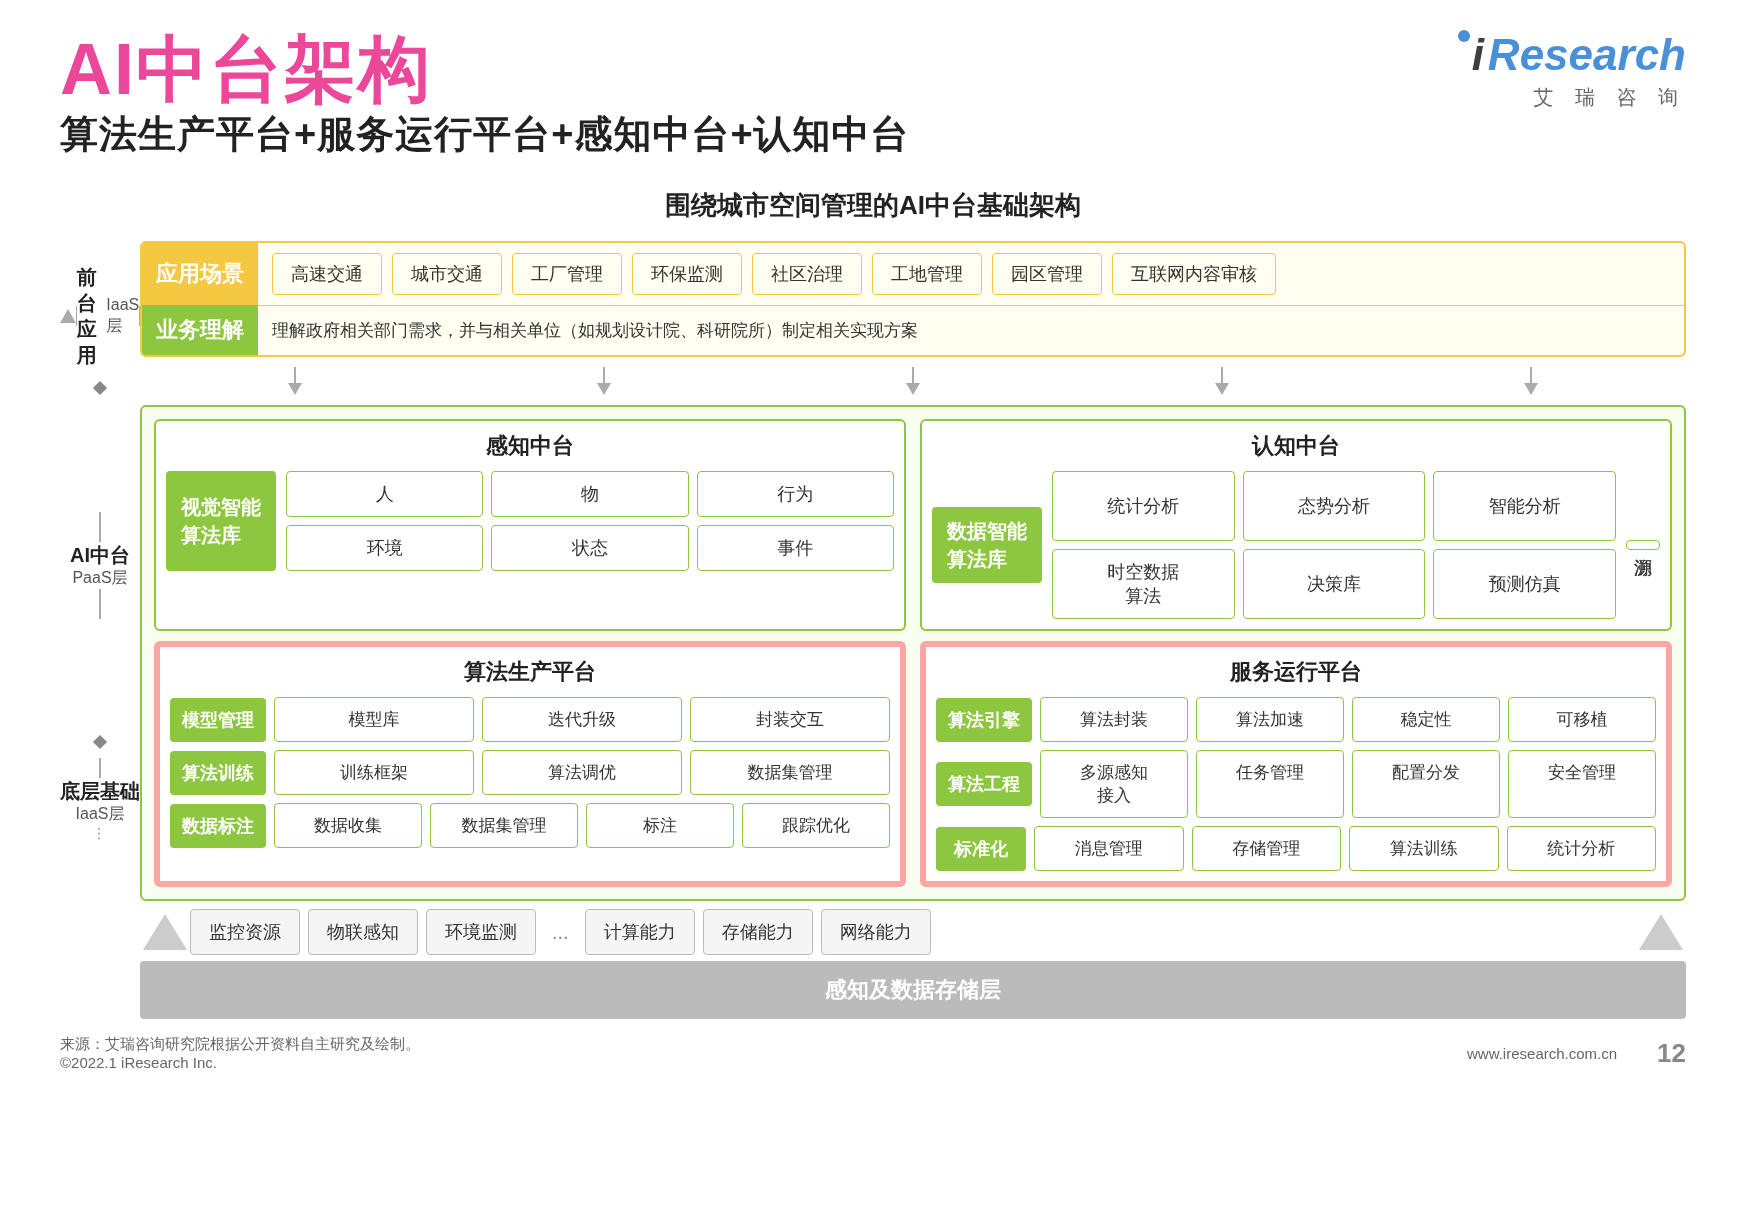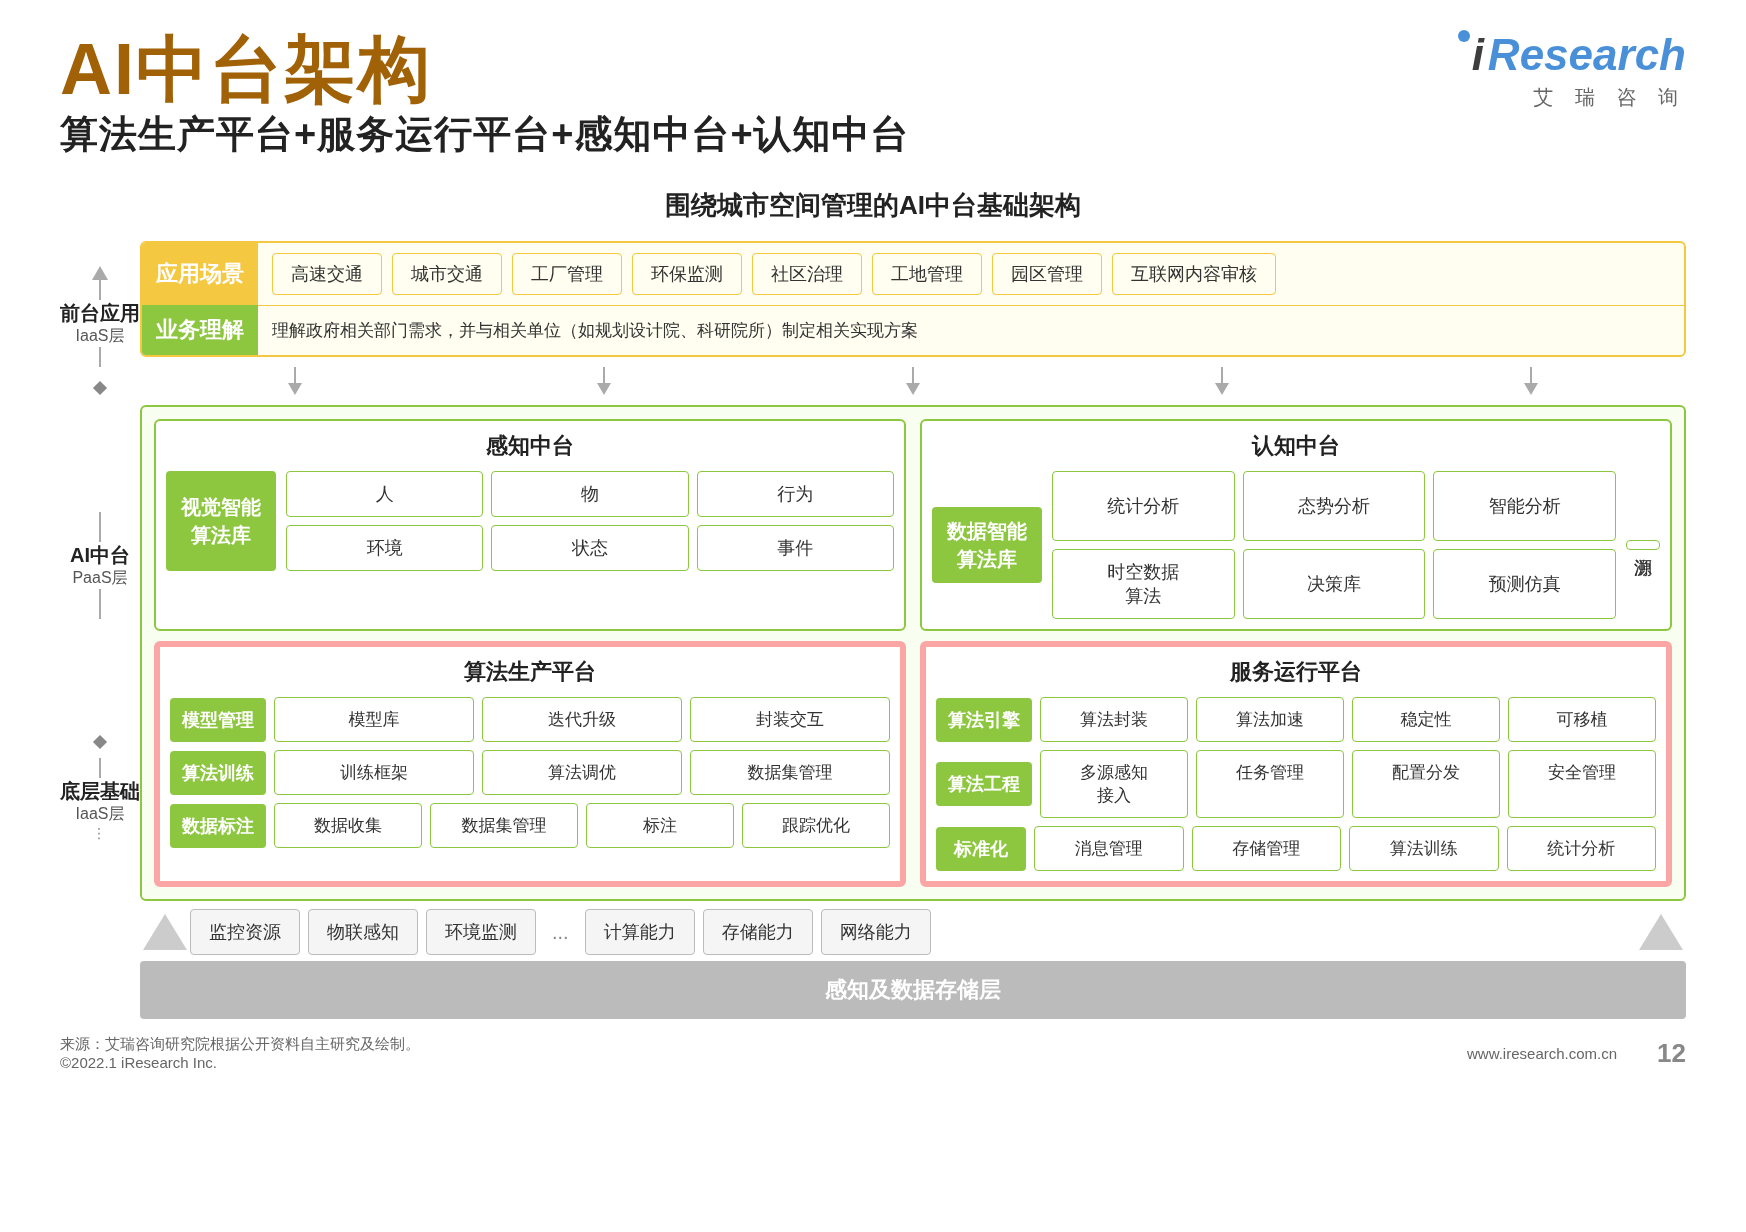--- a/index.html
+++ b/index.html
@@ -22,21 +22,21 @@
     
     .header-area {
       display: flex;
       justify-content: space-between;
       align-items: flex-start;
       margin-bottom: 10px;
     }
     .main-title {
       font-size: 72px;
       font-weight: 700;
-      color: #a16207;
+      color: #ec4899;
       line-height: 1.1;
       letter-spacing: 2px;
     }
     .logo-area {
       text-align: right;
       display: flex;
       flex-direction: column;
       align-items: flex-end;
     }
     .logo-brand {
@@ -221,21 +221,21 @@
       gap: 10px;
     }
     .green-box {
       background: #8dc63f;
       color: #fff;
       font-size: 20px;
       font-weight: 700;
       display: flex;
       align-items: center;
       justify-content: center;
-      text-align: center;
+      text-align: left;
       border-radius: 4px;
       padding: 10px 14px;
       min-width: 110px;
       line-height: 1.4;
     }
     .sensing-grid {
       flex: 1;
       display: grid;
       grid-template-columns: repeat(3, 1fr);
       grid-template-rows: repeat(2, 1fr);
@@ -496,21 +496,21 @@
       <div class="logo-chinese">艾  瑞  咨  询</div>
     </div>
   </div>
 
   <div class="diagram-title">围绕城市空间管理的AI中台基础架构</div>
 
   <div style="display:flex;gap:0;align-items:stretch;">
 
     <div class="left-axis">
 
-      <div style="display:flex;flex-direction:column;align-items:center;height:130px;justify-content:center;">
+      <div style="display:flex;align-items:center;height:130px;justify-content:center;">
         <div class="axis-arrow-up"></div>
         <div style="width:2px;height:20px;background:#aaa;"></div>
         <div class="axis-title">前台应用</div>
         <div class="axis-sub">IaaS层</div>
         <div style="width:2px;height:20px;background:#aaa;"></div>
       </div>
 
       <div class="axis-diamond"></div>
 
       <div style="display:flex;flex-direction:column;align-items:center;height:340px;justify-content:center;">

